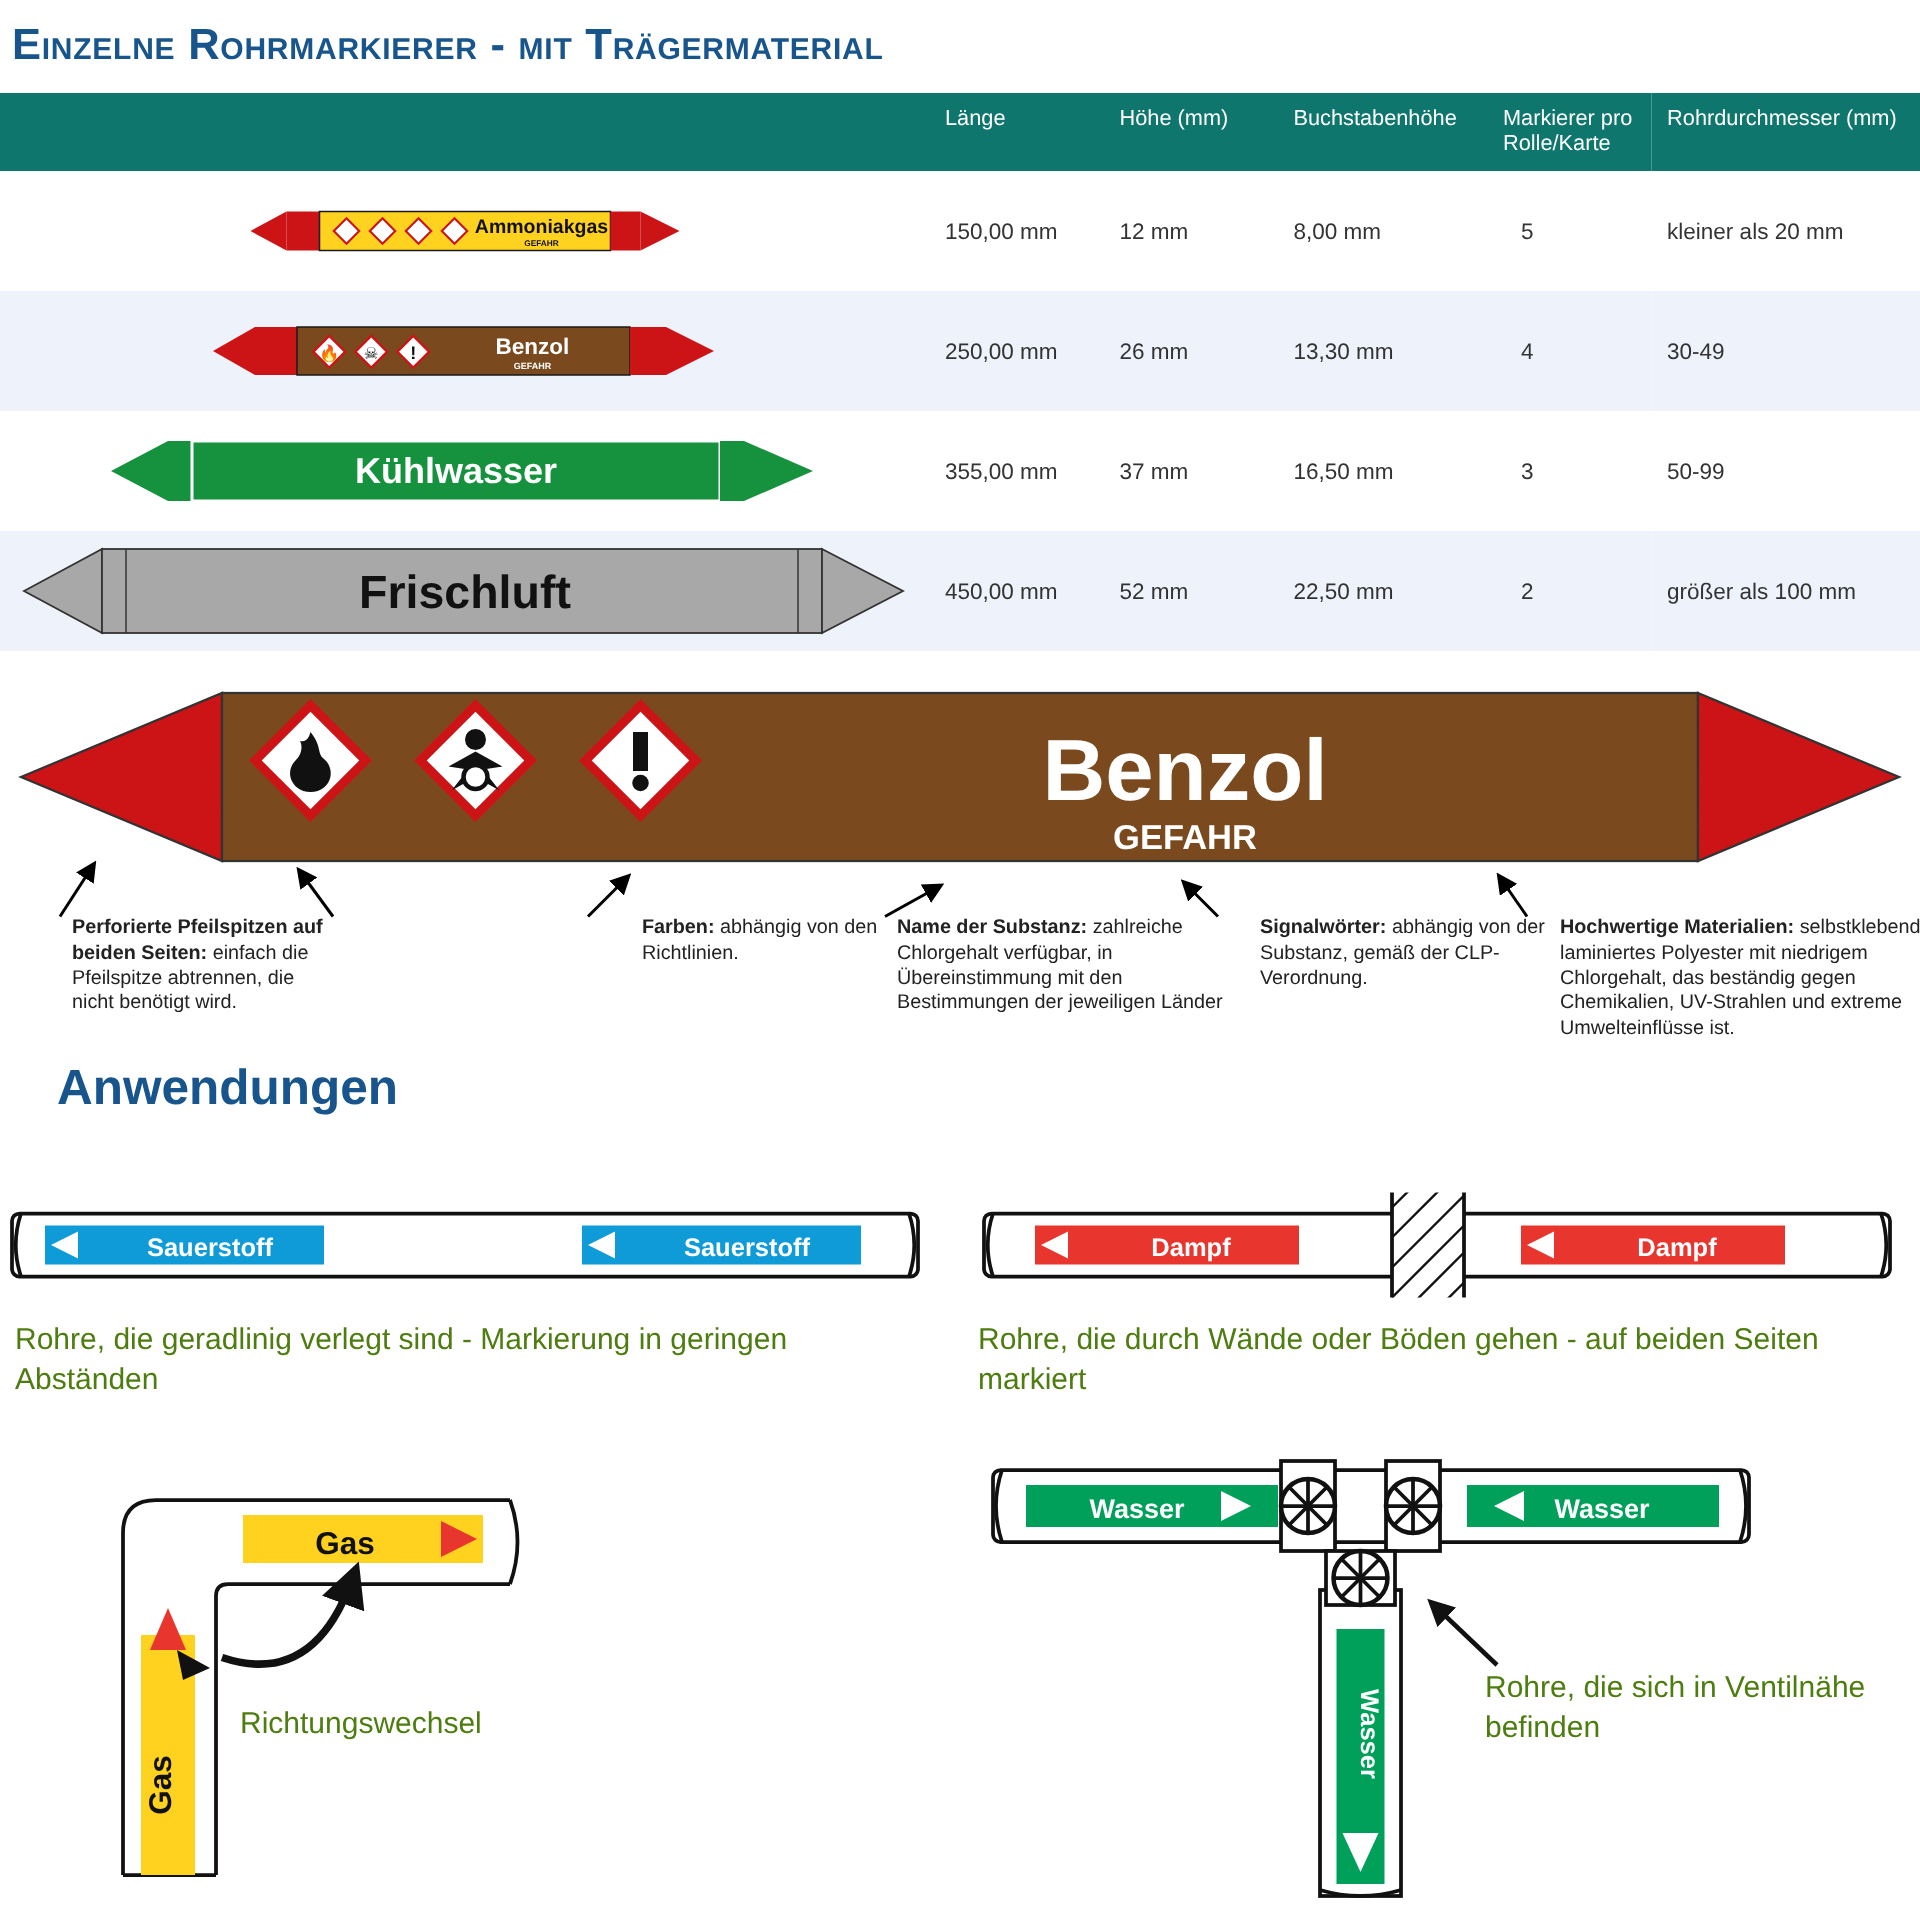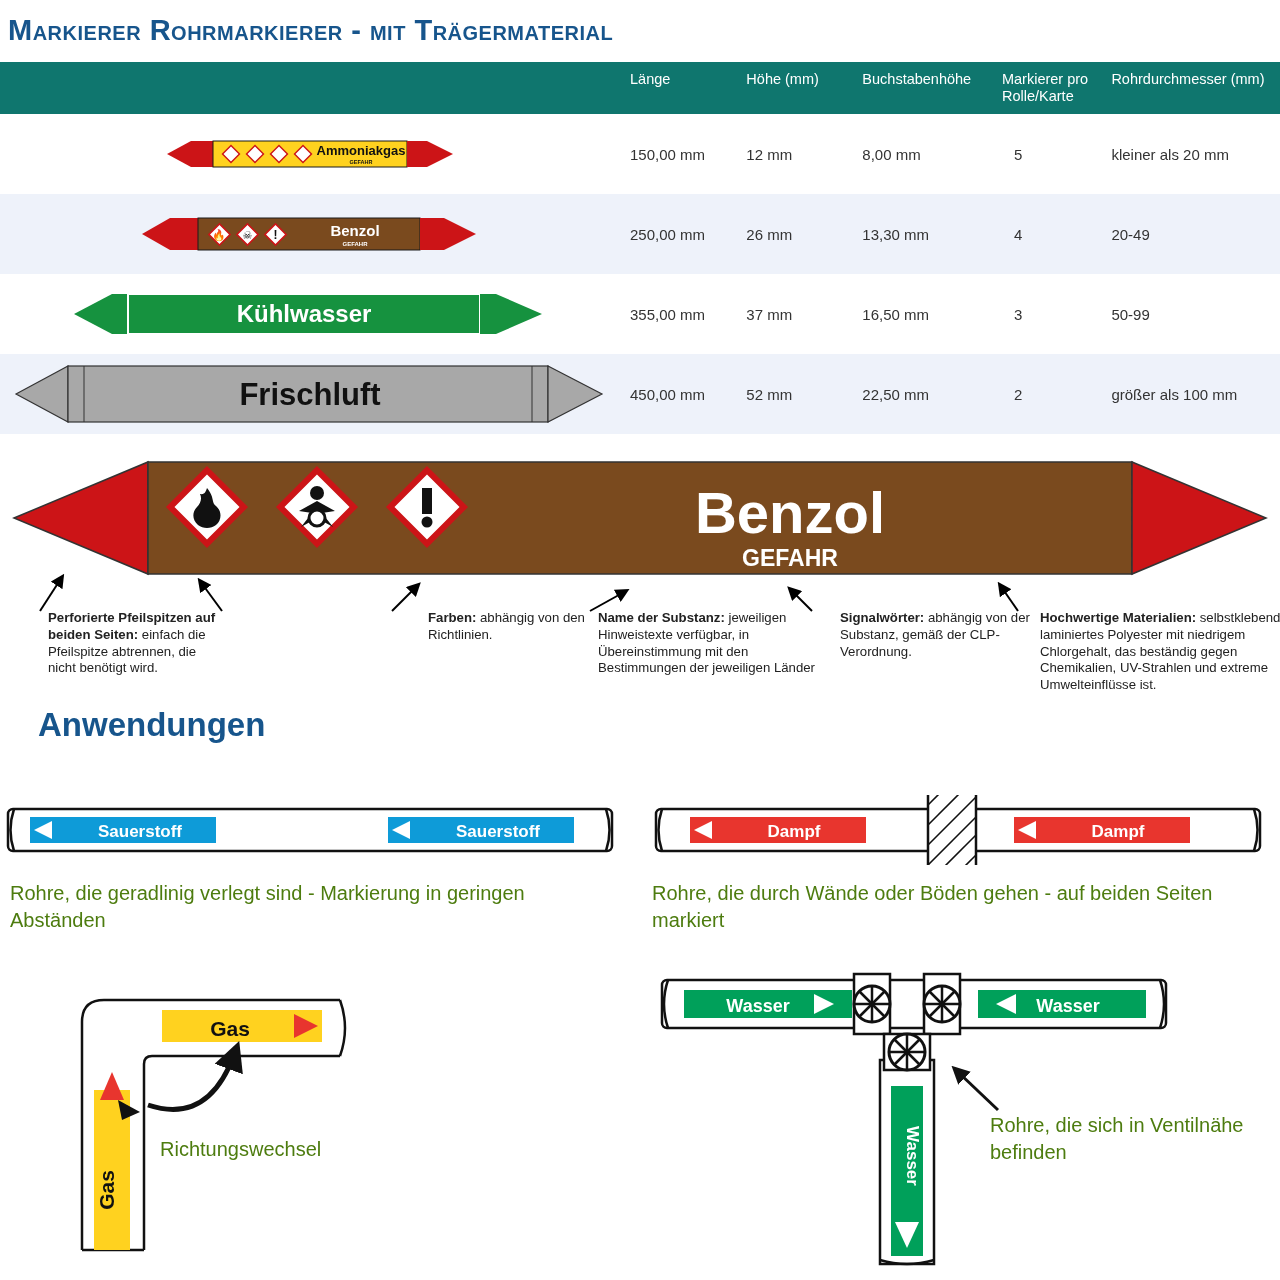--- a/index.html
+++ b/index.html
@@ -48,21 +48,21 @@
   }
   .caption {
     position:absolute; font-size:20px; color:#4d7c0f; line-height:1.35;
   }
 
   .svgabs { position:absolute; }
 </style>
 </head>
 <body>
 
-<div class="page-title">Markierer Rohrmarkierer - mit Trägermaterial</div>
+<div class="page-title">Einzelne Rohrmarkierer - mit Trägermaterial</div>
 
 <div class="table-wrap">
   <table class="spec">
     <thead>
       <tr>
         <th class="col-sample"></th>
         <th style="width:118px">Länge</th>
         <th style="width:118px">Höhe (mm)</th>
         <th style="width:140px">Buchstabenhöhe</th>
         <th style="width:110px">Markierer pro Rolle/Karte</th>
@@ -121,21 +121,21 @@
               <text x="215" y="34" font-family="Liberation Sans, sans-serif" font-size="6" font-weight="bold" fill="#ffffff" text-anchor="middle">GEFAHR</text>
               <rect x="280" y="6" width="24" height="32" fill="#cc1417"></rect>
               <polygon points="304,6 336,22 304,38" fill="#cc1417"></polygon>
             </svg>
           </div>
         </td>
         <td>250,00 mm</td>
         <td>26 mm</td>
         <td>13,30 mm</td>
         <td style="padding-left:22px">4</td>
-        <td>20-49</td>
+        <td>30-49</td>
       </tr>
 
       <tr>
         <td class="sample-cell">
           <div class="sample-holder">
             <svg width="480" height="52" viewBox="0 0 480 52">
               <polygon points="4,26 42,6 42,46" fill="#16923f"></polygon>
               <rect x="42" y="6" width="16" height="40" fill="#16923f"></rect>
               <rect x="58" y="6" width="352" height="40" fill="#16923f" stroke="#ffffff" stroke-width="2"></rect>
               <text x="234" y="34" font-family="Liberation Sans, sans-serif" font-size="24" font-weight="bold" fill="#ffffff" text-anchor="middle">Kühlwasser</text>
@@ -224,21 +224,21 @@
   <div class="callout" style="left:8px; top:5px; width:178px;">
     <b>Perforierte Pfeilspitzen auf beiden Seiten:</b>
     <span>einfach die Pfeilspitze abtrennen, die nicht benötigt wird.</span>
   </div>
   <div class="callout" style="left:388px; top:5px; width:160px;">
     <b>Farben:</b>
     <span>abhängig von den Richtlinien.</span>
   </div>
   <div class="callout" style="left:558px; top:5px; width:228px;">
     <b>Name der Substanz:</b>
-    <span>jeweiligen Hinweistexte verfügbar, in Übereinstimmung mit den Bestimmungen der jeweiligen Länder</span>
+    <span>zahlreiche Chlorgehalt verfügbar, in Übereinstimmung mit den Bestimmungen der jeweiligen Länder</span>
   </div>
   <div class="callout" style="left:800px; top:5px; width:190px;">
     <b>Signalwörter:</b>
     <span>abhängig von der Substanz, gemäß der CLP-Verordnung.</span>
   </div>
   <div class="callout" style="left:1000px; top:5px; width:276px;">
     <b>Hochwertige Materialien:</b>
     <span>selbstklebendes, laminiertes Polyester mit niedrigem Chlorgehalt, das beständig gegen Chemikalien, UV-Strahlen und extreme Umwelteinflüsse ist.</span>
   </div>
 </div>

